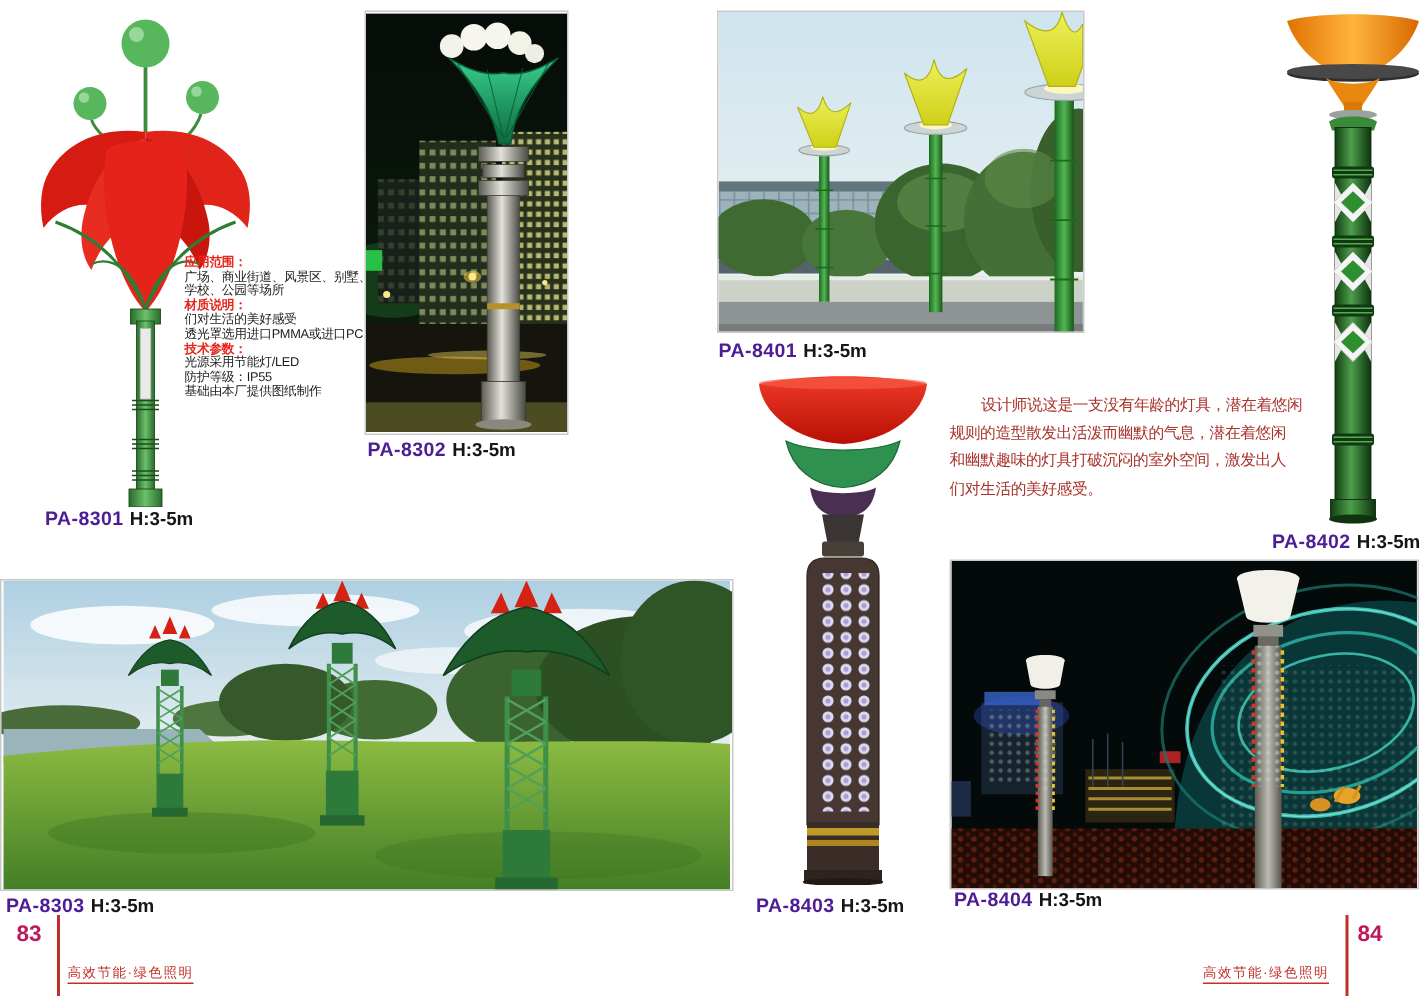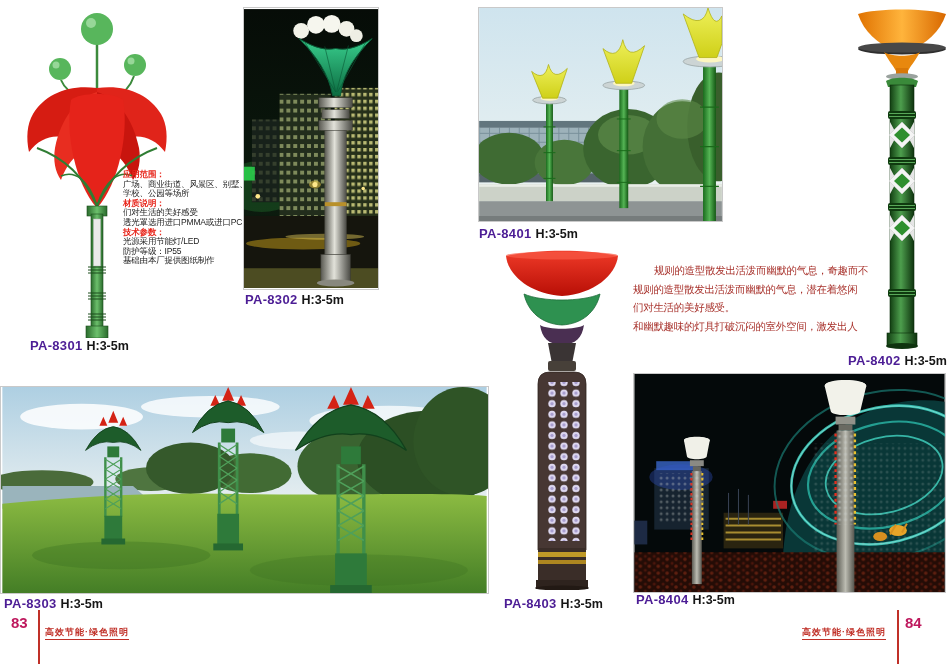--- a/index.html
+++ b/index.html
@@ -15,21 +15,21 @@
   .plabel .code { color:#4c1d95; letter-spacing:.3px; }
   .plabel .spec { color:#161616; margin-left:4px; font-size:12.5px; }
   .center { text-align:left; }
   .info { position:absolute; left:123px; top:126px; width:118px; line-height:9.6px;
           font-size:8.5px; letter-spacing:-0.2px; white-space:nowrap; color:#1c1c1c;margin-top:44px; }
   .info .ititle { color:#e8281e; font-weight:bold; }
   .desc { position:absolute; left:633px; top:261px; width:184px; font-size:10.5px;
           line-height:18.5px; color:#a8322c; letter-spacing:-0.3px; white-space:nowrap; }
   .desc .indent { padding-left:21px; }
   .footer-num { position:absolute; top:614px; font-size:15px; font-weight:bold; color:#be185d; }
-  .footer-slogan { position:absolute; top:626px; font-size:9px; font-weight:bold; color:#c03028;
+  .footer-slogan { position:absolute; top:642px; font-size:9px; font-weight:normal; color:#c03028;
                    letter-spacing:1px; border-bottom:1px solid #c03028; padding-bottom:0; }
   .footer-vline { position:absolute; top:610px; width:2px; height:54px; background:#c03028; }
 </style>
 </head>
 <body>
 
 <div class="page">
 
   <div class="img-box" style="left:25px;top:8px;width:145px;height:330px">
     <svg width="145" height="330" viewBox="0 0 145 330">
@@ -255,24 +255,24 @@
       </g>
       <rect x="31" y="325" width="30" height="13" fill="url(#g4g)" stroke="#0c2e0c" stroke-width=".6"></rect>
       <ellipse cx="46" cy="338" rx="16" ry="3" fill="#0e330e"></ellipse>
     </svg>
   </div>
   <div class="plabel center" style="left:848px;top:353px;width:100px">
     <span class="code">PA-8402</span><span class="spec">H:3-5m</span>
   </div>
 
   <div class="desc">
-    <div class="indent">规则的造型散发出活泼而幽默的气息，奇趣而不</div>
+    <div class="indent">设计师说这是一支没有年龄的灯具，潜在着悠闲</div>
     <div>规则的造型散发出活泼而幽默的气息，潜在着悠闲</div>
+    <div>和幽默趣味的灯具打破沉闷的室外空间，激发出人</div>
     <div>们对生活的美好感受。</div>
-    <div>和幽默趣味的灯具打破沉闷的室外空间，激发出人</div>
   </div>
 
   <div class="img-box" style="left:498px;top:250px">
     <svg width="128" height="340" viewBox="0 0 128 340">
       <defs>
         <linearGradient id="g5r" x1="0" x2="0" y1="0" y2="1">
           <stop offset="0" stop-color="#ef3a28"></stop>
             <stop offset="1" stop-color="#b80f06"></stop>
         </linearGradient>
         <pattern id="p43d" width="12" height="10.6" patternUnits="userSpaceOnUse">

